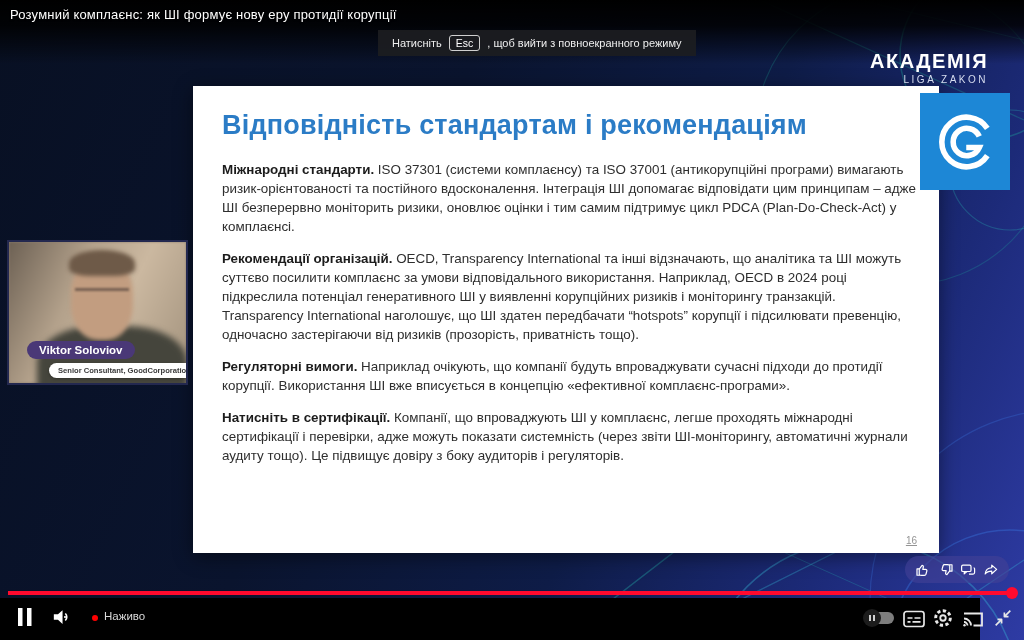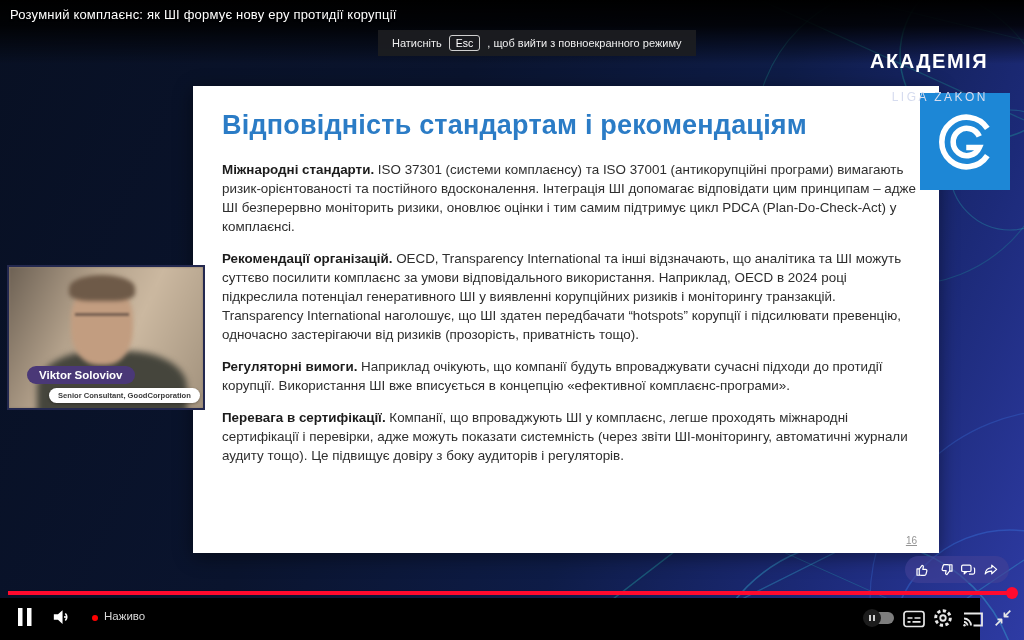--- a/index.html
+++ b/index.html
@@ -15,33 +15,33 @@
             background:linear-gradient(#000 0%,rgba(0,0,0,.85) 40%,transparent 100%);}
   .video-title{left:10px;top:7px;color:#fff;font-size:13px;font-weight:500;letter-spacing:.2px;
                text-shadow:0 1px 2px rgba(0,0,0,.8);white-space:nowrap;}
   
   .esc-tip{left:378px;top:30px;height:26px;display:flex;align-items:center;gap:7px;
            padding:0 14px;background:rgba(28,29,33,.92);color:#eee;font-size:11px;white-space:nowrap;}
   .esc-key{border:1px solid #cfcfcf;border-radius:3px;padding:1px 6px;font-size:10.5px;color:#fff;}
   
   .academy{top:50px;right:36px;text-align:right;color:#fff;}
   .academy .t1{font-size:20px;font-weight:bold;letter-spacing:1.5px;}
-  .academy .t2{font-size:12px;letter-spacing:2.5px;color:#d6dcef;margin-top:17px;}
+  .academy .t2{font-size:10px;letter-spacing:2.5px;color:#d6dcef;margin-top:1px;}
   
   .slide{left:193px;top:86px;width:746px;height:467px;background:#fff;
          box-shadow:0 4px 18px rgba(0,0,0,.45);padding:24px 20px 18px 29px;}
   .slide h1{margin:0 0 19px 0;font-size:27px;font-weight:bold;color:#2b7cc6;letter-spacing:.2px;}
   .slide p{margin:0 0 13px 0;font-size:13.4px;line-height:1.42;color:#2e2e2e;}
   .slide p b{color:#1c1c1c;}
   .pagenum{bottom:7px;right:22px;font-size:10px;color:#949494;text-decoration:underline;}
   
   .gc-box{left:920px;top:93px;width:90px;height:97px;background:#1d87d6;
           display:flex;align-items:center;justify-content:center;}
   
-  .cam{left:7px;top:265px;width:198px;height:145px;background:#8d7f6e;
+  .cam{left:7px;top:240px;width:181px;height:145px;background:#8d7f6e;
        border:2px solid #23284f;overflow:hidden;}
   .cam .bgwash{left:0;top:0;width:100%;height:100%;
        background:linear-gradient(115deg,#6d6154 0%,#b3a18b 35%,#cbb8a0 60%,#a2927d 100%);filter:blur(1px);}
   .cam .shirt{left:28px;top:84px;width:150px;height:90px;background:#45453c;border-radius:40% 40% 0 0;filter:blur(3px);}
   .cam .head{left:62px;top:14px;width:62px;height:84px;background:#c29d80;border-radius:46% 46% 42% 42%;filter:blur(2px);}
   .cam .hair{left:60px;top:8px;width:66px;height:26px;background:#6e5a48;border-radius:50% 50% 30% 30%;filter:blur(2px);}
   .cam .glasses{left:66px;top:46px;width:54px;height:10px;border-top:3px solid rgba(60,50,45,.55);filter:blur(1px);}
   .pill-name{left:18px;top:99px;background:#4a3877;color:#fff;font-weight:bold;font-size:11.5px;
              padding:3px 12px;border-radius:12px;white-space:nowrap;}
   .pill-role{left:40px;top:121px;background:#fff;color:#3a3a3a;font-size:7.6px;font-weight:bold;
@@ -83,21 +83,21 @@
       <path d="M905 640 L1024 560" stroke="#39c7e0" stroke-width="1.2" opacity="0.3"></path>
       <path d="M600 470 L980 640" stroke="#2bd0c0" stroke-width="1" opacity="0.22"></path>
     </g>
   </svg>
 
   <div class="abs slide">
     <h1>Відповідність стандартам і рекомендаціям</h1>
     <p><b>Міжнародні стандарти.</b><span> ISO 37301 (системи комплаєнсу) та ISO 37001 (антикорупційні програми) вимагають ризик-орієнтованості та постійного вдосконалення. Інтеграція ШІ допомагає відповідати цим принципам – адже ШІ безперервно моніторить ризики, оновлює оцінки і тим самим підтримує цикл PDCA (Plan-Do-Check-Act) у комплаєнсі.</span></p>
     <p><b>Рекомендації організацій.</b><span> OECD, Transparency International та інші відзначають, що аналітика та ШІ можуть суттєво посилити комплаєнс за умови відповідального використання. Наприклад, OECD в 2024 році підкреслила потенціал генеративного ШІ у виявленні корупційних ризиків і моніторингу транзакцій. Transparency International наголошує, що ШІ здатен передбачати “hotspots” корупції і підсилювати превенцію, одночасно застерігаючи від ризиків (прозорість, приватність тощо).</span></p>
     <p><b>Регуляторні вимоги.</b><span> Наприклад очікують, що компанії будуть впроваджувати сучасні підходи до протидії корупції. Використання ШІ вже вписується в концепцію «ефективної комплаєнс-програми».</span></p>
-    <p><b>Перевага в сертифікації.</b><span> Компанії, що впроваджують ШІ у комплаєнс, легше проходять міжнародні сертифікації і перевірки, адже можуть показати системність (через звіти ШІ-моніторингу, автоматичні журнали аудиту тощо). Це підвищує довіру з боку аудиторів і регуляторів.</span></p>
+    <p><b>Натисніть в сертифікації.</b><span> Компанії, що впроваджують ШІ у комплаєнс, легше проходять міжнародні сертифікації і перевірки, адже можуть показати системність (через звіти ШІ-моніторингу, автоматичні журнали аудиту тощо). Це підвищує довіру з боку аудиторів і регуляторів.</span></p>
     <div class="abs pagenum">16</div>
   </div>
 
   <div class="abs gc-box">
     <svg width="62" height="62" viewBox="0 0 100 100">
       <g fill="none" stroke="#fff" stroke-width="9">
         <path d="M86 28 A 40 40 0 1 0 86 72"></path>
         <path d="M73 41 A 22 22 0 1 0 73 59 L 52 59"></path>
       </g>
     </svg>

